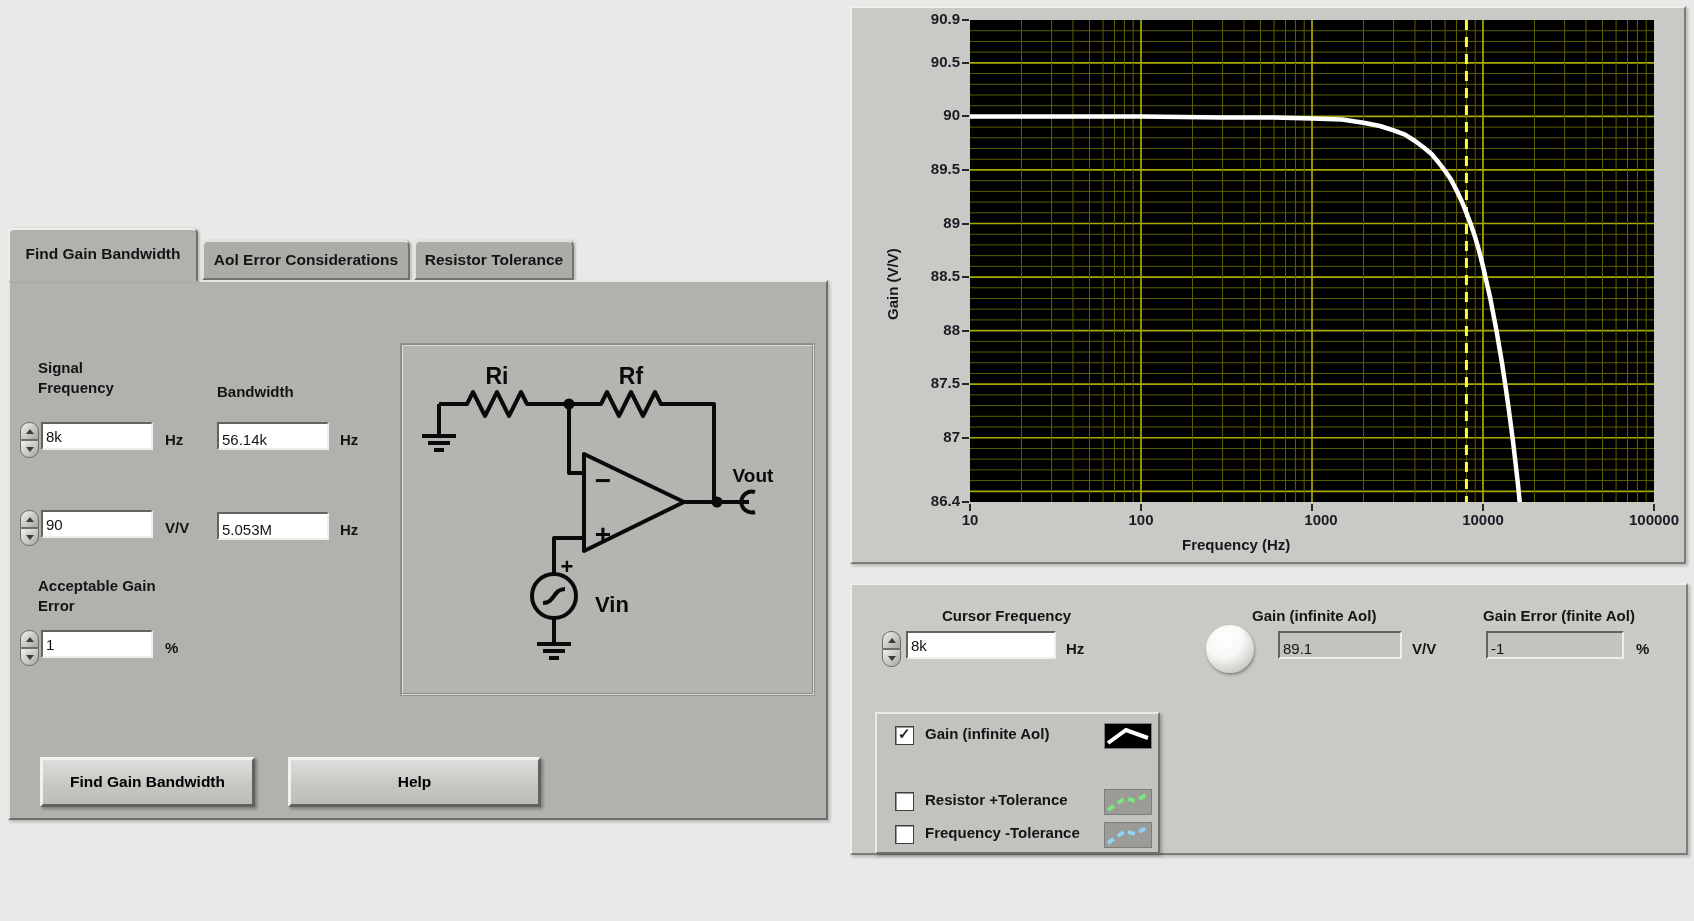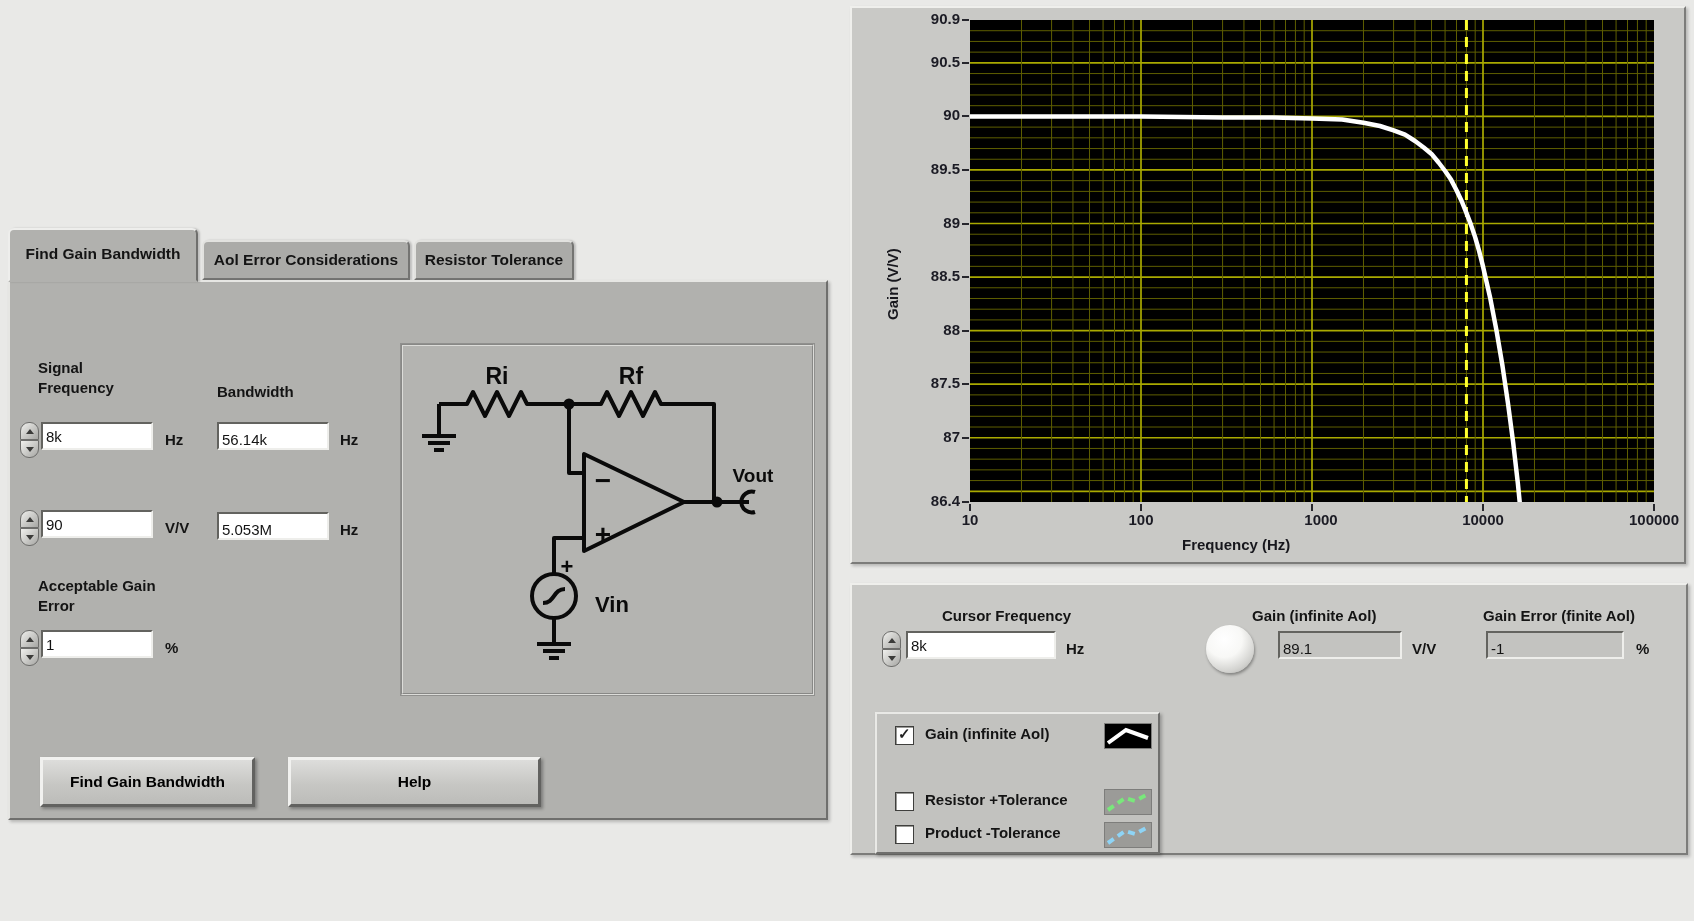--- a/index.html
+++ b/index.html
@@ -307,21 +307,21 @@
       <div class="checkbox"></div>
       <span class="legend-label">Resistor +Tolerance</span>
       <span class="swatch" style="background: rgb(155, 155, 152);">
         <svg width="46" height="24" viewBox="0 0 46 24">
             <polyline class="swatch-line" points="3,20 20,8 30,11 43,4" fill="none" stroke-width="4" stroke="#79e87b" stroke-dasharray="7 5"></polyline>
           </svg>
       </span>
     </div>
     <div class="legend-row" style="top:105px;">
       <div class="checkbox"></div>
-      <span class="legend-label">Product -Tolerance</span>
+      <span class="legend-label">Frequency -Tolerance</span>
       <span class="swatch" style="background: rgb(155, 155, 152);">
         <svg width="46" height="24" viewBox="0 0 46 24">
             <polyline class="swatch-line" points="3,20 20,8 30,11 43,4" fill="none" stroke-width="4" stroke="#8ed4f6" stroke-dasharray="7 5"></polyline>
           </svg>
       </span>
     </div>
   </div>
 </div>
 
 </body></html>

